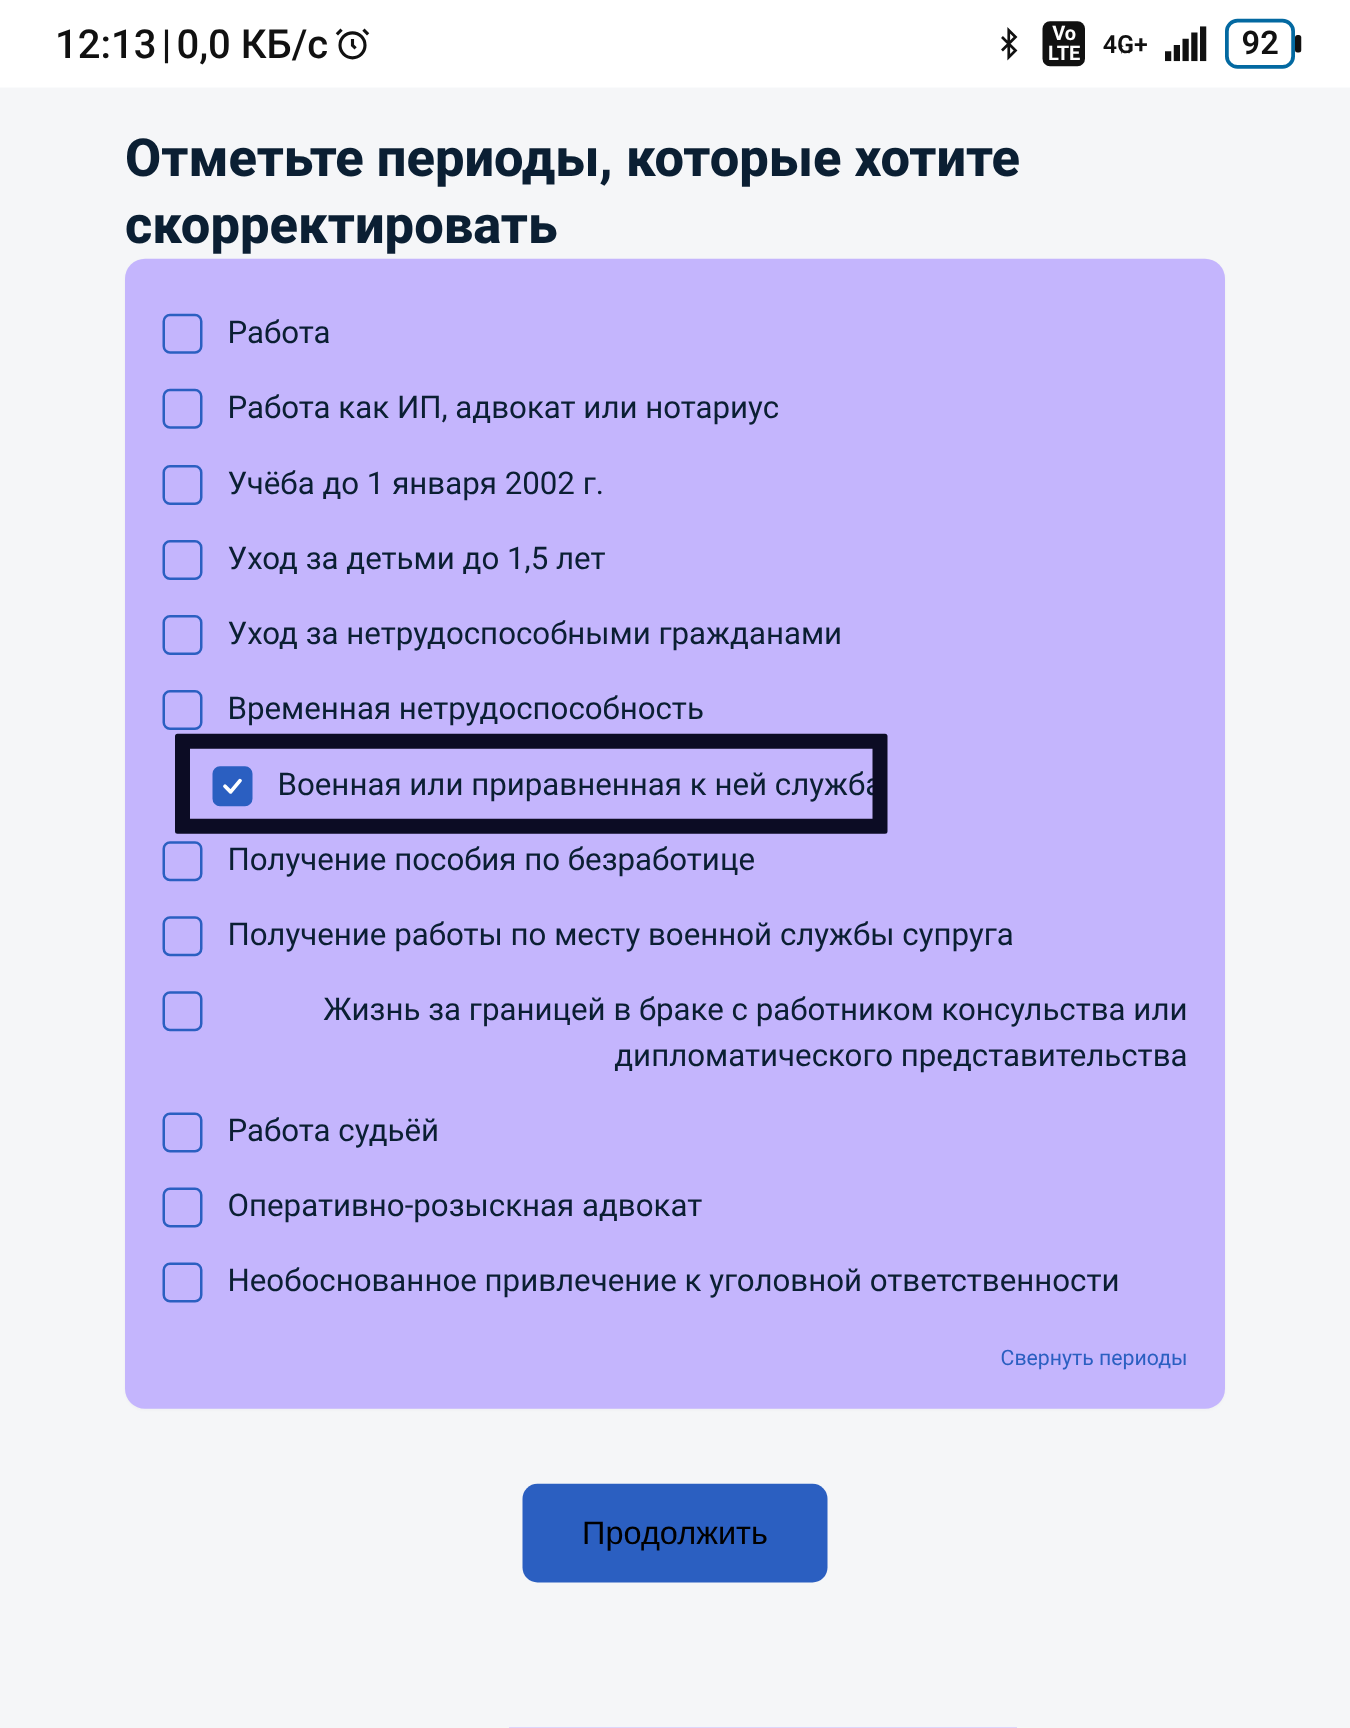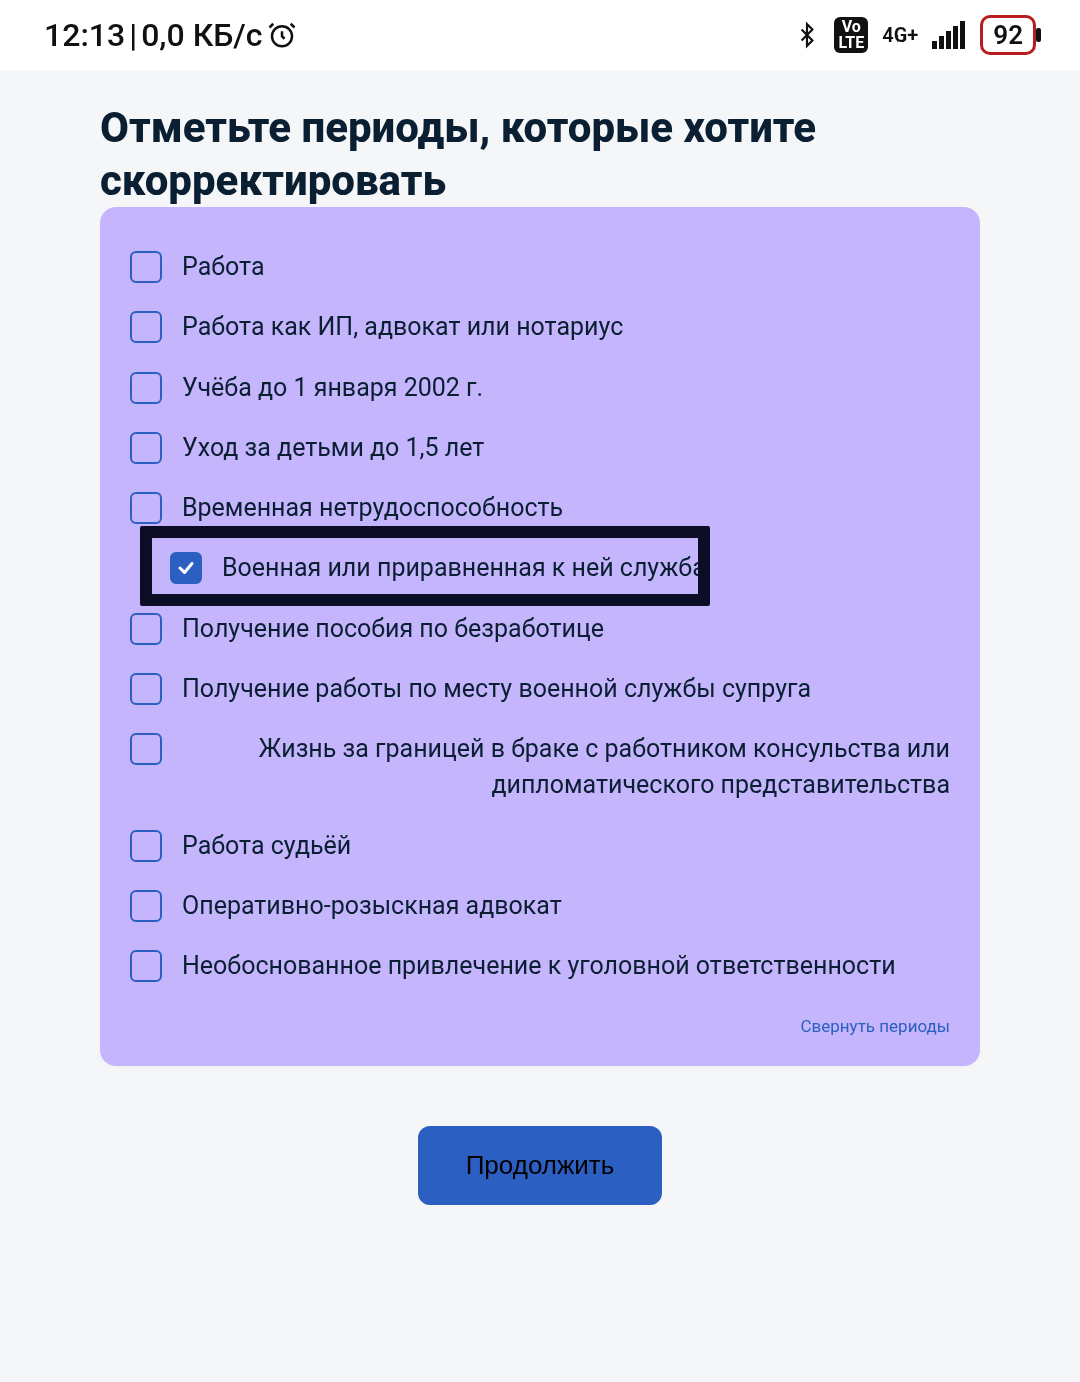--- a/index.html
+++ b/index.html
@@ -20,21 +20,21 @@
     padding: 0 44px 0 44px;
     font-size: 32px;
     font-weight: 500;
     color: #111;
   }
   .sb-left { display: flex; align-items: center; gap: 4px; }
   .sb-right { display: flex; align-items: center; gap: 14px; }
   .sb-icon { display:inline-flex; align-items:center; justify-content:center; }
   .battery {
     display:inline-flex; align-items:center; gap:4px;
-    border: 3px solid #b91c1c; border-radius: 10px;
+    border: 3px solid #0369a1; border-radius: 10px;
     padding: 2px 10px; font-size: 26px; font-weight:600;
     position: relative;
   }
   .battery::after{
     content:""; position:absolute; right:-8px; top:50%; transform:translateY(-50%);
     width:5px; height:14px; background:#111; border-radius:2px;
   }
   .volte {
     background:#111; color:#fff; font-size:16px; font-weight:700;
     border-radius:6px; padding:2px 4px; line-height:1; text-align:center;
@@ -179,20 +179,24 @@
         <div class="option">
           <span class="checkbox"></span>
           <span class="option-label">Учёба до 1 января 2002 г.</span>
         </div>
         <div class="option">
           <span class="checkbox"></span>
           <span class="option-label">Уход за детьми до 1,5 лет</span>
         </div>
         <div class="option">
           <span class="checkbox"></span>
+          <span class="option-label">Уход за нетрудоспособными гражданами</span>
+        </div>
+        <div class="option">
+          <span class="checkbox"></span>
           <span class="option-label">Временная нетрудоспособность</span>
         </div>
         <div class="option highlighted">
           <span class="checkbox checked">
             <svg width="18" height="18" viewBox="0 0 24 24" fill="none" stroke="#fff" stroke-width="4" stroke-linecap="round" stroke-linejoin="round">
               <polyline points="4 12 10 18 20 6"></polyline>
             </svg>
           </span>
           <span class="option-label">Военная или приравненная к ней служба</span>
           <div class="highlight-box" style="top: -12px;"></div>

